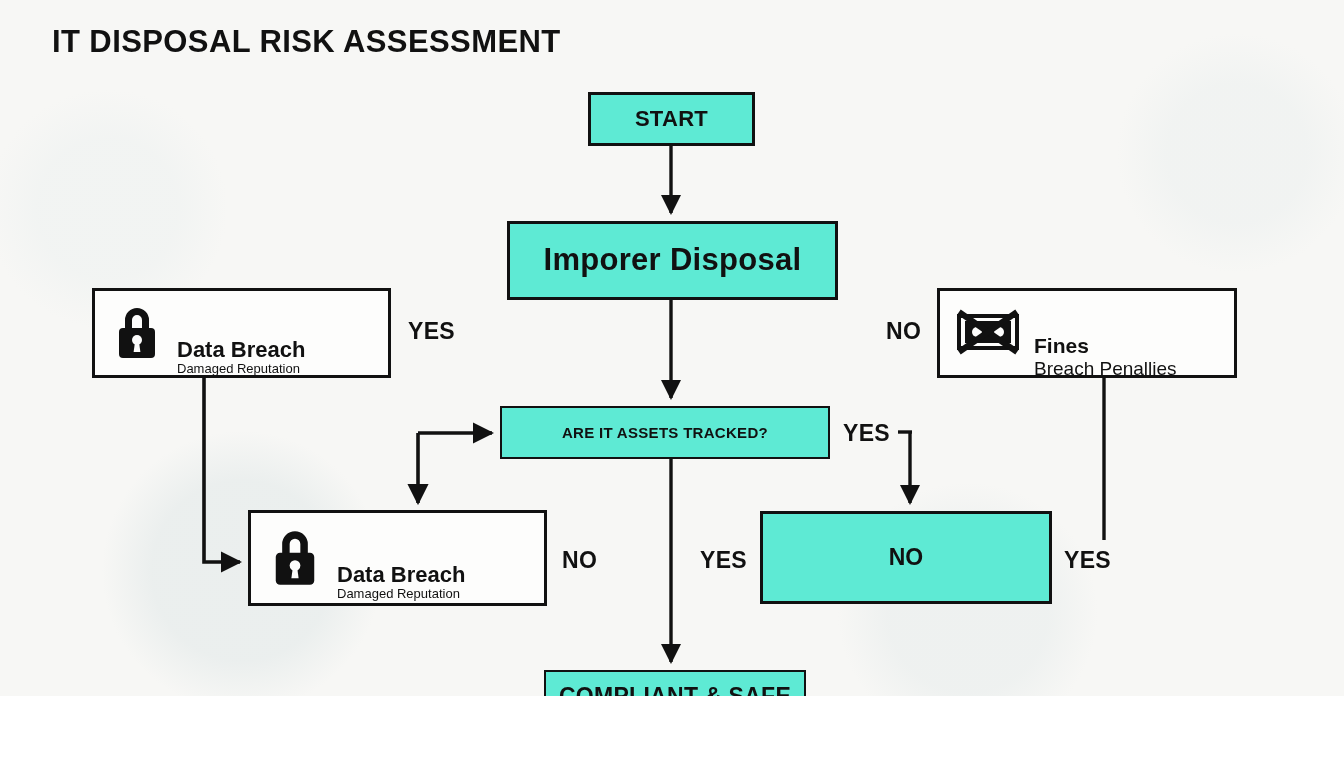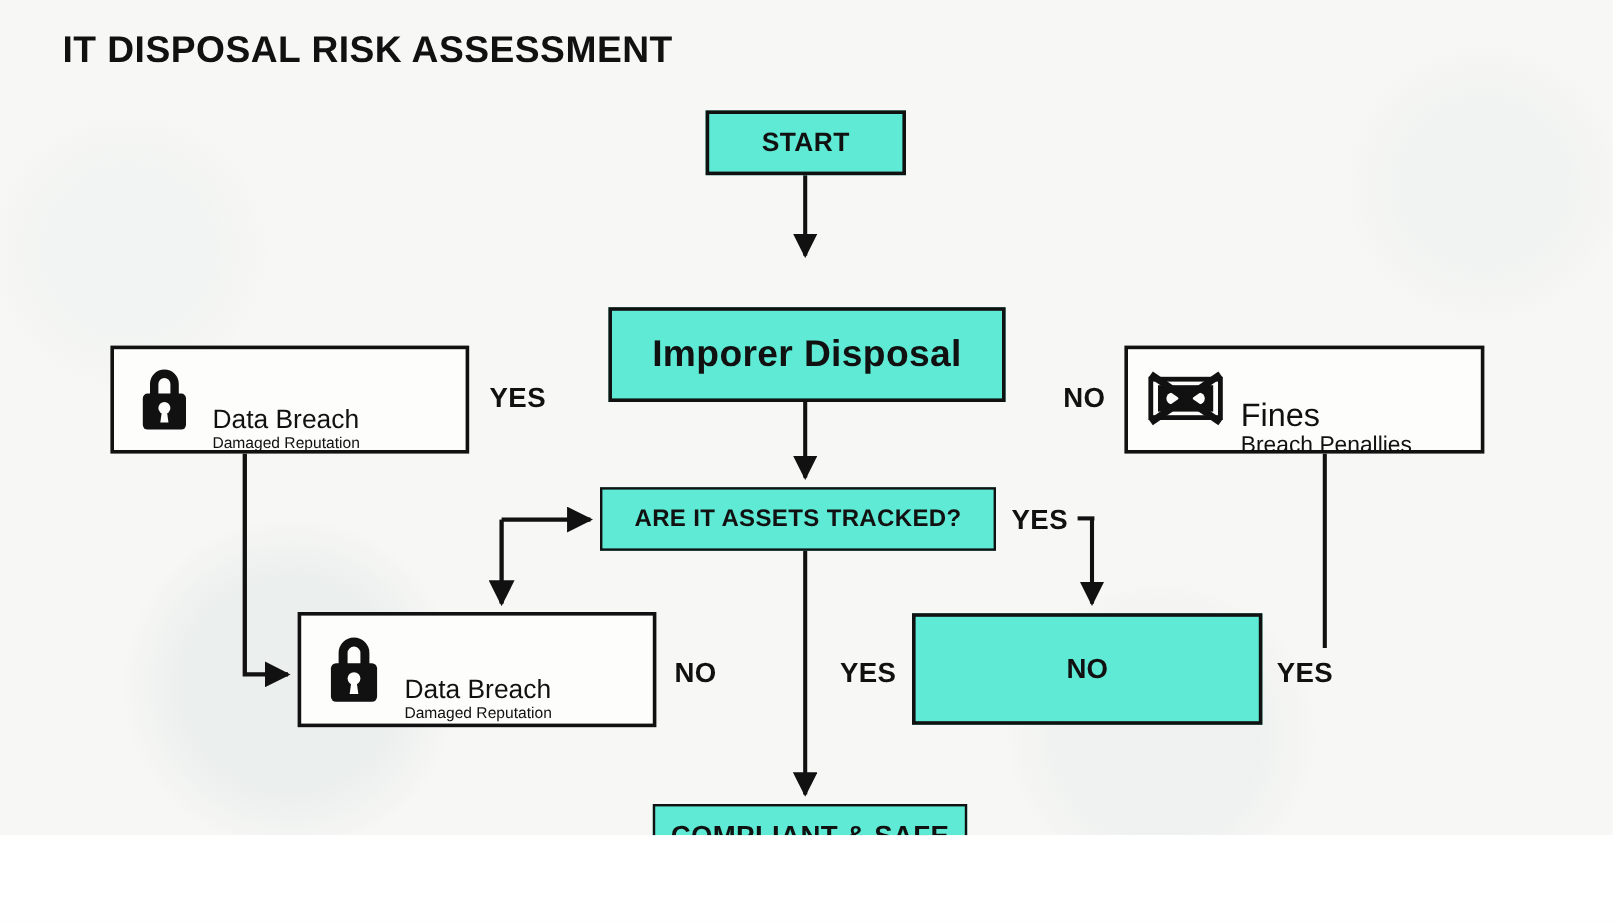--- a/index.html
+++ b/index.html
@@ -57,25 +57,25 @@
     letter-spacing: .3px;
     text-align: center;
     line-height: 1.06;
     white-space: pre-line;
   }
 
   
   #node-start        { left: 588px; top: 92px;  width: 167px; height: 54px; }
   #node-start .node-label { font-size: 22px; font-stretch: condensed; }
 
-  #node-improper     { left: 507px; top: 221px; width: 331px; height: 79px; margin-top: 35px; }
+  #node-improper     { left: 507px; top: 221px; width: 331px; height: 79px; }
   #node-improper .node-label { font-size: 31px; }
 
   #node-tracked      { left: 500px; top: 406px; width: 330px; height: 53px; }
-  #node-tracked .node-label { font-size: 20px; font-stretch: condensed; text-align: right; }
+  #node-tracked .node-label { font-size: 15px; font-stretch: condensed; text-align: right; }
 
   #node-wiping       { left: 760px; top: 511px; width: 292px; height: 93px; }
   #node-wiping .wiping-inner { display: flex; align-items: center; gap: 22px; padding: 0 16px; }
   #node-wiping .wiping-no { font-size: 23px; font-weight: 700; font-stretch: condensed; }
   #node-wiping .node-label { font-size: 23px; text-align: left; line-height: 1.18; font-stretch: condensed; }
 
   #node-compliant    { left: 544px; top: 670px; width: 262px; height: 52px; align-items: center; }
   #node-compliant .node-label { font-size: 23px; font-stretch: condensed; }
 
   
@@ -83,27 +83,27 @@
     position: absolute;
     box-sizing: border-box;
     background: #fdfdfc;
     border: 3px solid #111111;
     display: flex;
     align-items: center;
     gap: 14px;
     padding: 0 16px;
   }
   .risk-text { display: flex; flex-direction: column; justify-content: center; }
-  .risk-title { font-size: 22px; font-weight: 400; line-height: 1.08; margin-top: 48px; }
+  .risk-title { font-size: 22px; font-weight: 700; line-height: 1.08; margin-top: 48px; }
   .risk-sub   { font-size: 13px; font-weight: 400; line-height: 1.12; }
 
   #risk-breach-top  { left: 92px;  top: 288px; width: 299px; height: 90px; }
   #risk-breach-mid  { left: 248px; top: 510px; width: 299px; height: 96px; }
   #risk-fines       { left: 937px; top: 288px; width: 300px; height: 90px; }
-  #risk-fines .risk-title { font-size: 27px; }
+  #risk-fines .risk-title { font-size: 21px; }
   #risk-fines .risk-sub   { font-size: 19px; }
 
   
   .icon-lock, .icon-fines { flex: 0 0 auto; display: block; }
 
   
   .edge-label {
     position: absolute;
     font-size: 23px;
     font-weight: 700;

